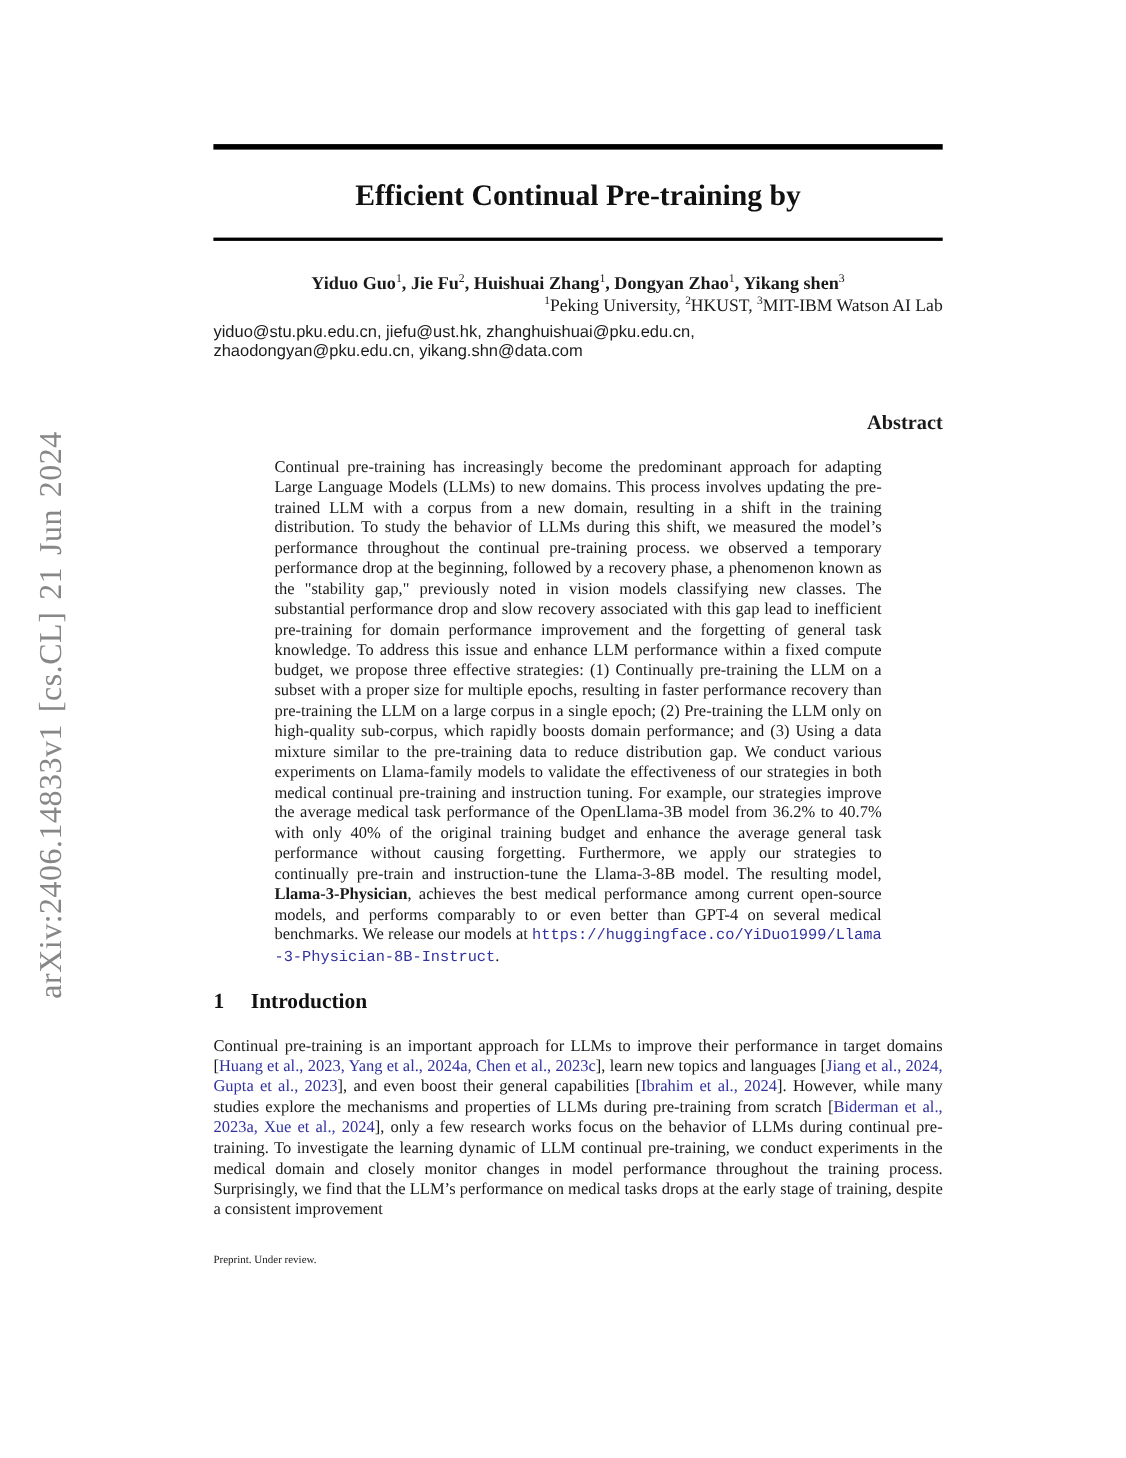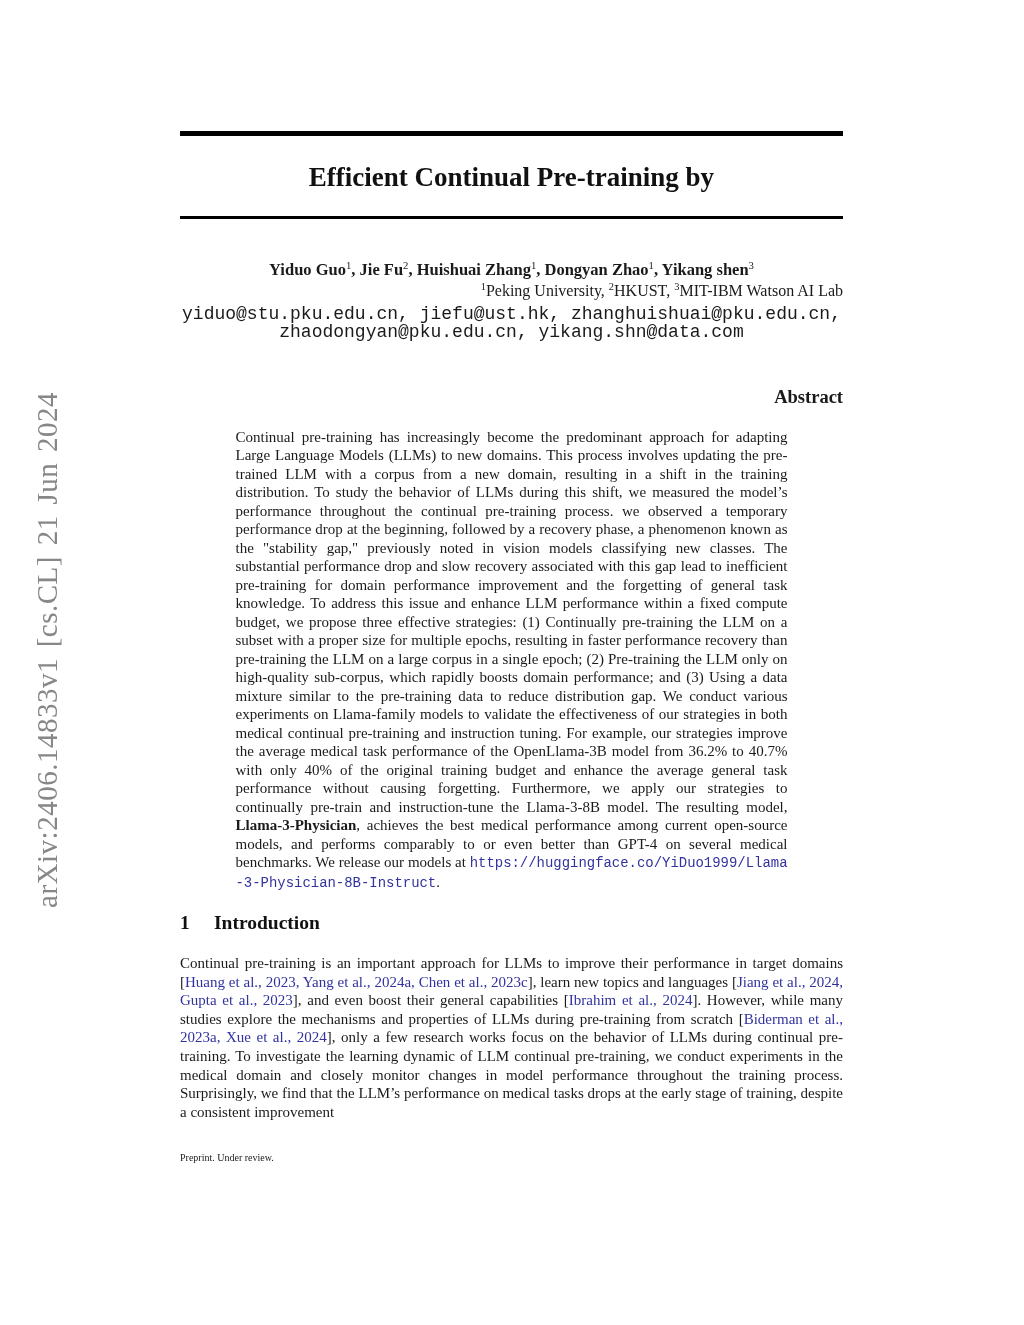--- a/index.html
+++ b/index.html
@@ -26,21 +26,21 @@
     left: 47px;
     transform: translate(-50%, -50%) rotate(-90deg);
     white-space: nowrap;
     font-size: 29px;
     letter-spacing: 0.5px;
     word-spacing: 3px;
     color: var(--watermark-gray, #878787);
   }
   .content {
     position: absolute;
-    left: 180px;
+    left: 194px;
     top: 0;
     width: 663px;
   }
   .rule-thick {
     margin-top: 131px;
     height: 5px;
     background: var(--rule-black, #000000);
   }
   .rule-thin {
     margin-top: 21px;
@@ -49,34 +49,33 @@
   }
   .title {
     margin: 24px 0 0 0;
     text-align: center;
     font-size: 27px;
     line-height: 35px;
     font-weight: bold;
     color: #111111;
   }
   .authors {
-    margin-top: 40px;
+    margin-top: 28px;
     text-align: center;
     font-size: 16.5px;
     line-height: 21px;
   }
   .affiliations {
     text-align: right;
     font-size: 16px;
     line-height: 21px;
   }
   .emails {
-    text-align: center;
-    font-family: Liberation Mono, monospace;
-    font-size: 18px;
+    font-family: Liberation Sans, sans-serif;
+    font-size: 15px;
     line-height: 18px;
   }
   .emails.first {
     margin-top: 4px;
   }
   .abstract-heading {
     margin-top: 46px;
     text-align: right;
     font-size: 18.5px;
     font-weight: bold;

